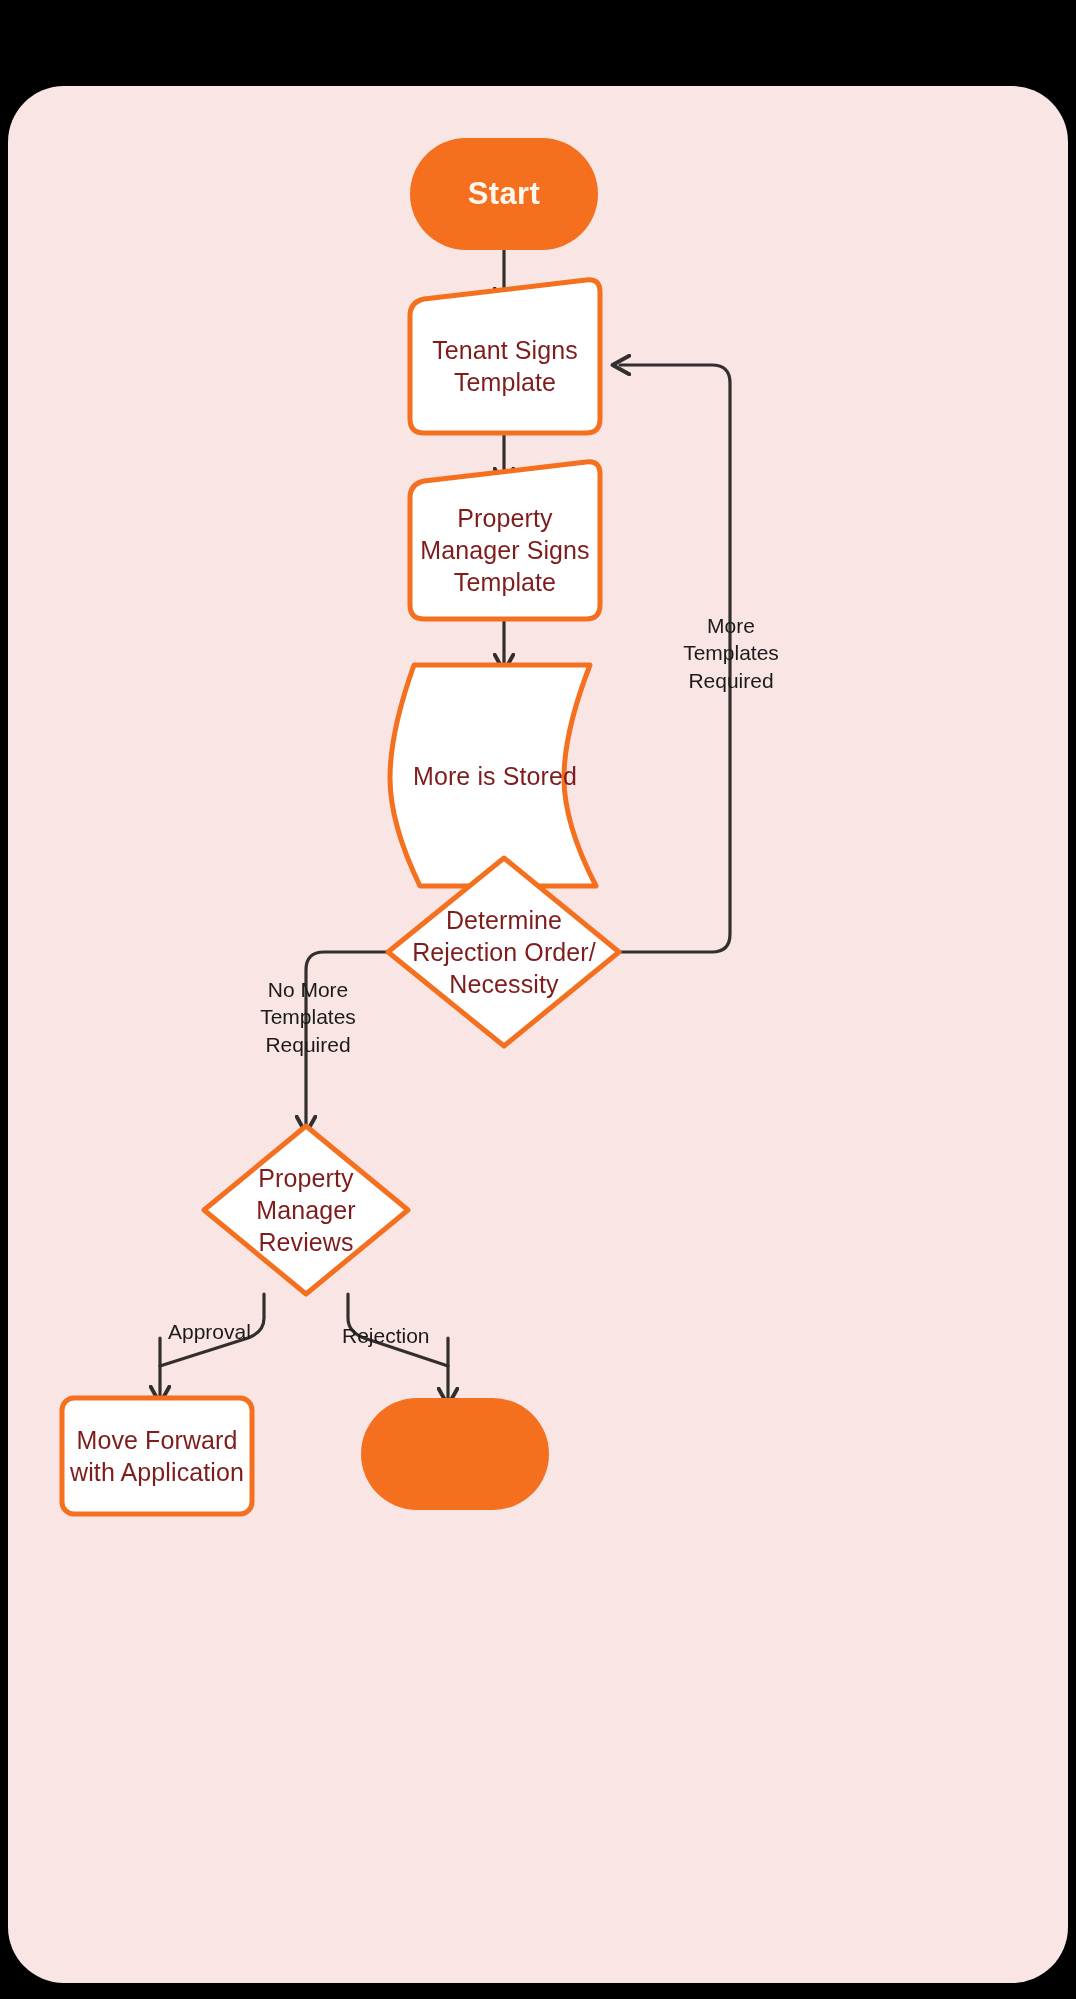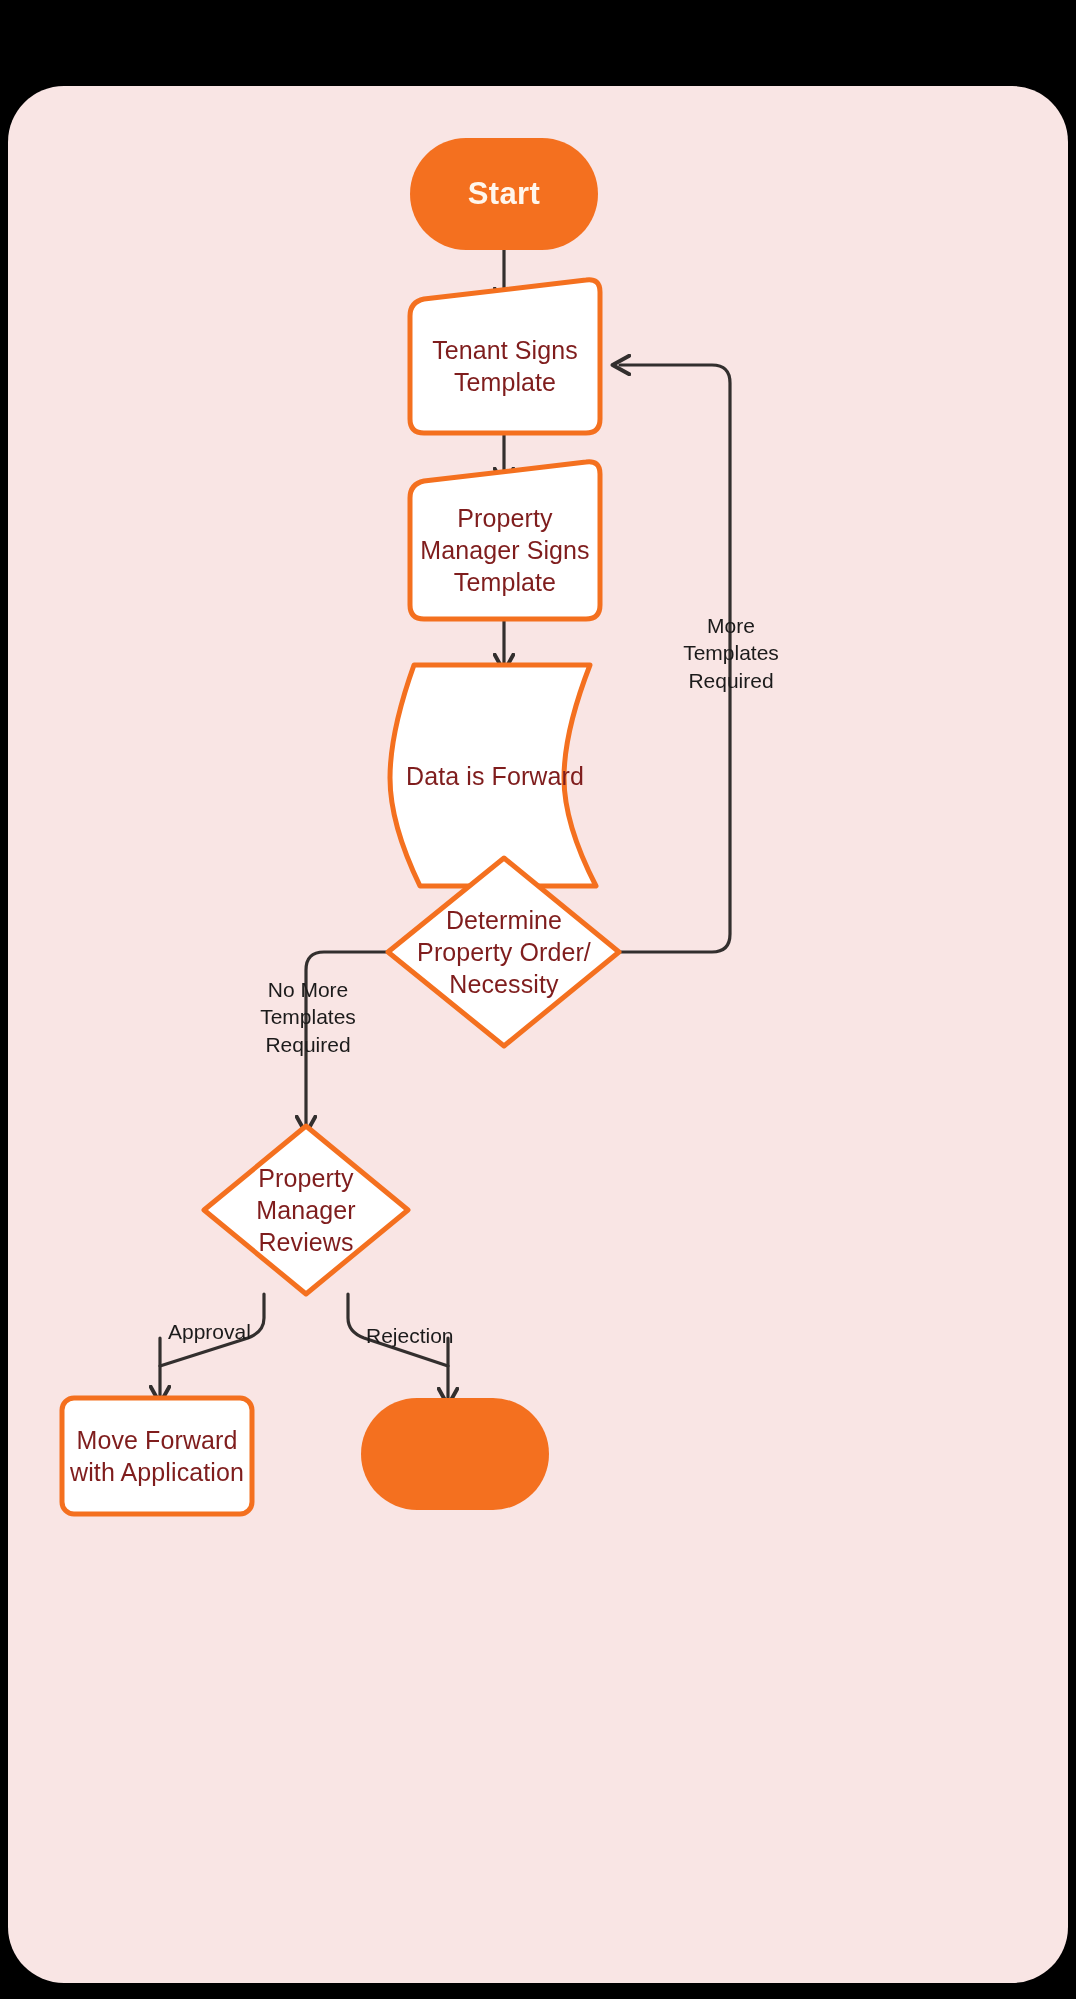--- a/index.html
+++ b/index.html
@@ -130,40 +130,40 @@
 
     <div class="node-label terminator-label" style="left:402px; top:52px; width:188px; height:112px;">Start</div>
 
     <div class="node-label" style="left:402px; top:213px; width:190px; height:134px;">Tenant Signs
 Template</div>
 
     <div class="node-label" style="left:402px; top:395px; width:190px; height:138px;">Property
 Manager Signs
 Template</div>
 
-    <div class="node-label" style="left:392px; top:579px; width:190px; height:221px;">Data is Forward</div>
+    <div class="node-label" style="left:392px; top:579px; width:190px; height:221px;">More is Stored</div>
 
     <div class="node-label" style="left:386px; top:810px; width:220px; height:112px;">Determine
-Property Order/
+Rejection Order/
 Necessity</div>
 
     <div class="node-label" style="left:198px; top:1068px; width:200px; height:112px;">Property
 Manager
 Reviews</div>
 
     <div class="node-label" style="left:54px; top:1312px; width:190px; height:116px;">Move Forward
 with Application</div>
 
 
     <div class="edge-label" style="left:650px; top:526px; width:146px;">More
 Templates
 Required</div>
 
     <div class="edge-label" style="left:226px; top:890px; width:148px;">No More
 Templates
 Required</div>
 
     <div class="edge-label" style="left:160px; top:1232px; width:120px; text-align:left;">Approval</div>
 
-    <div class="edge-label" style="left:358px; top:1236px; width:126px; text-align:left;">Rejection</div>
+    <div class="edge-label" style="left:334px; top:1236px; width:126px; text-align:left;">Rejection</div>
 
   </div>
 </div>
 
 </body></html>

